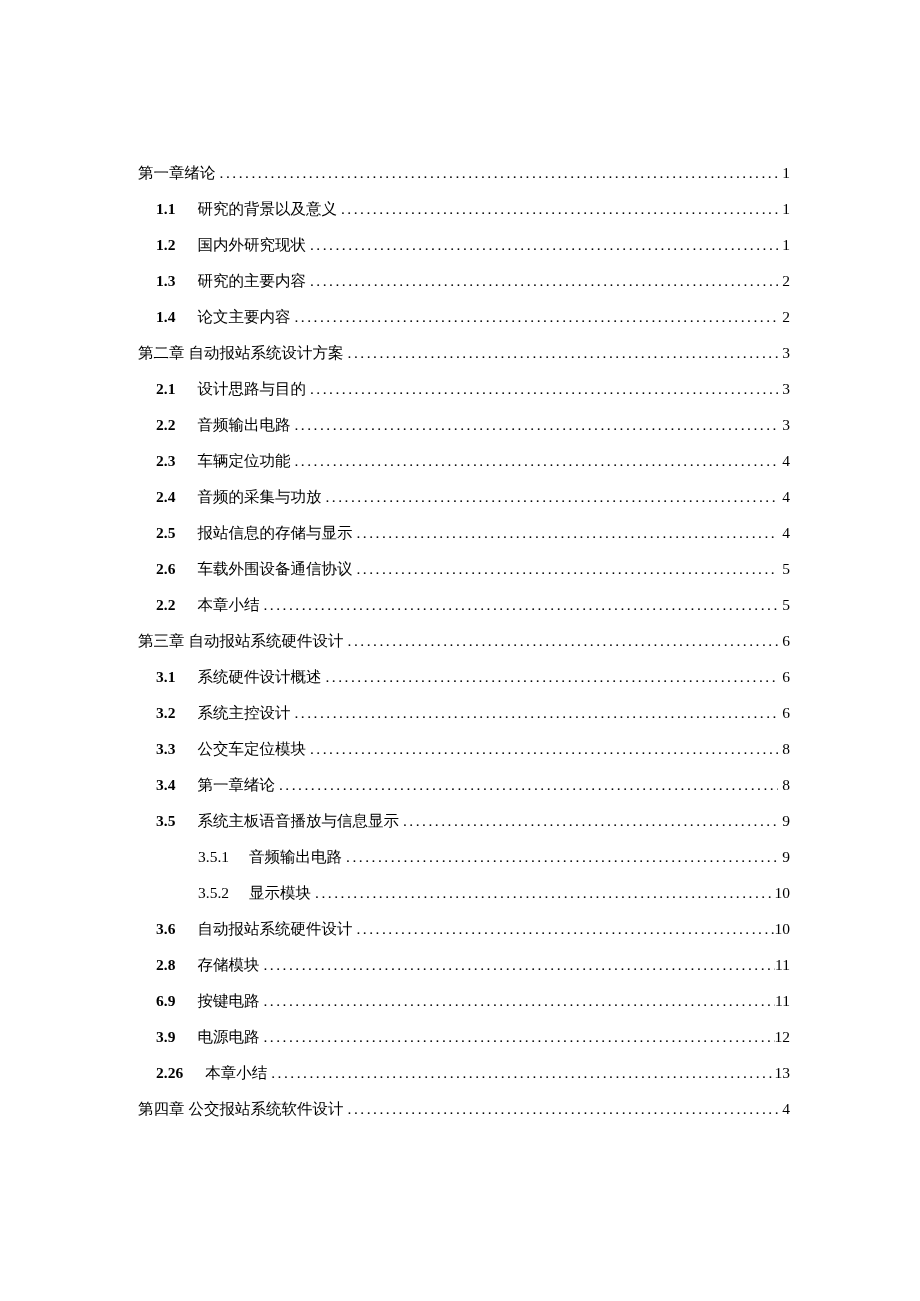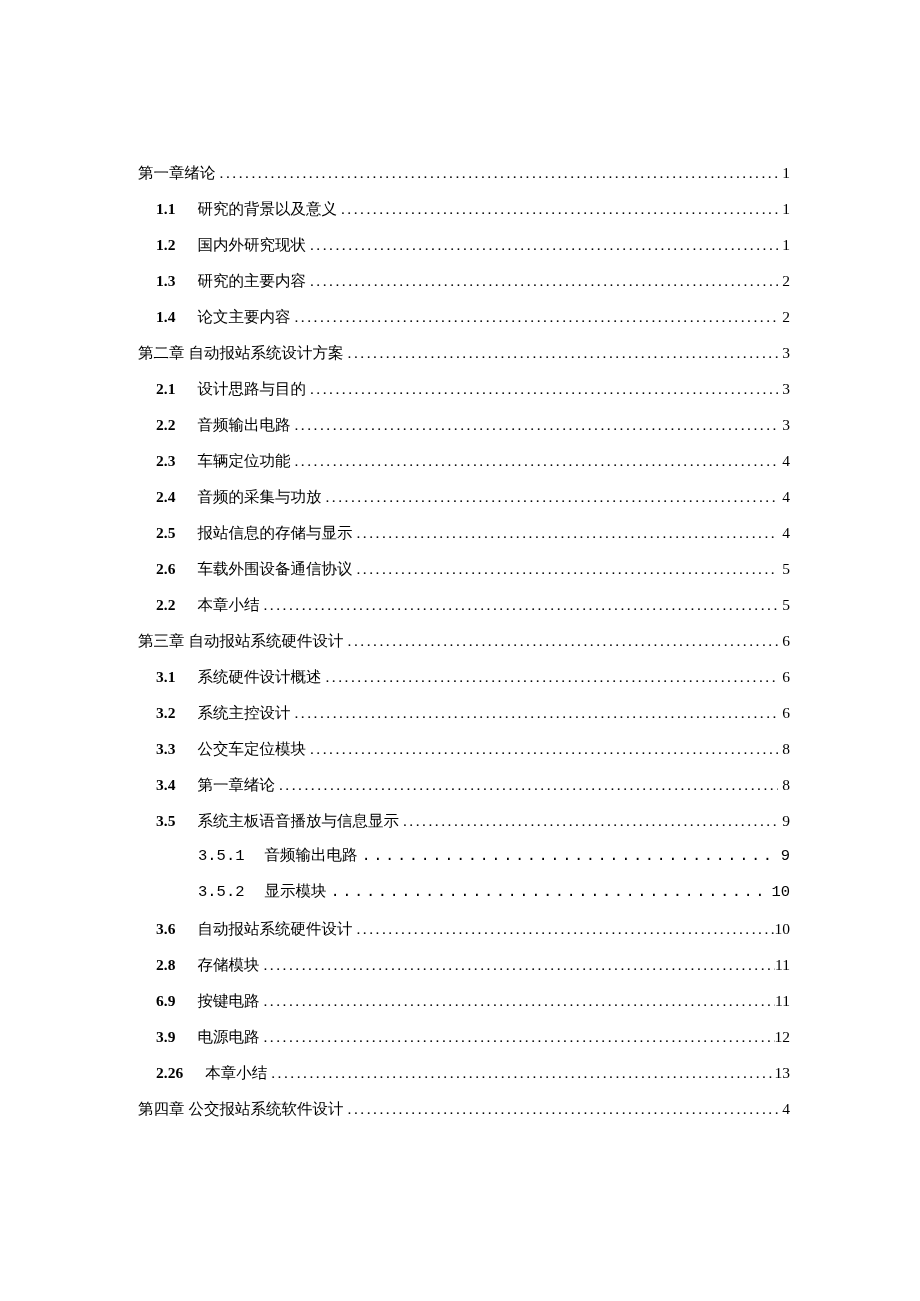--- a/index.html
+++ b/index.html
@@ -24,21 +24,20 @@
       margin-bottom: 20.5px;
     }
     .toc-entry.level-0 {
       margin-left: 0;
     }
     .toc-entry.level-1 {
       margin-left: 18px;
     }
     .toc-entry.level-2 {
       margin-left: 60px;
-      font-family: Liberation Mono, monospace;
     }
     .toc-num {
       white-space: nowrap;
     }
     .toc-num.sec {
       margin-right: 22px;
       font-weight: bold;
     }
     .toc-num.ch {
       margin-right: 4px;

